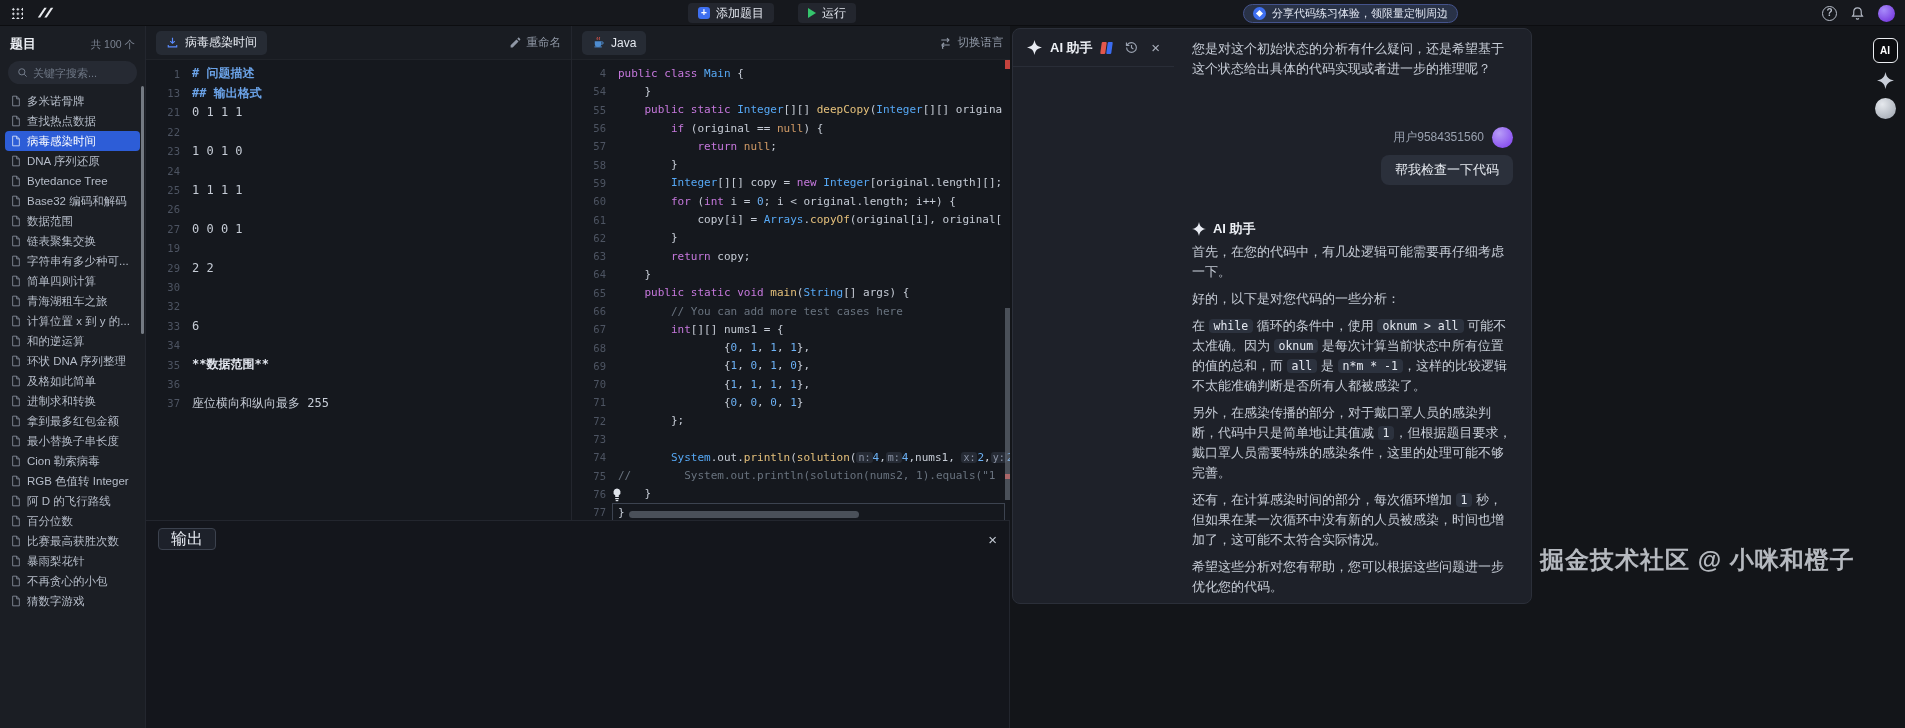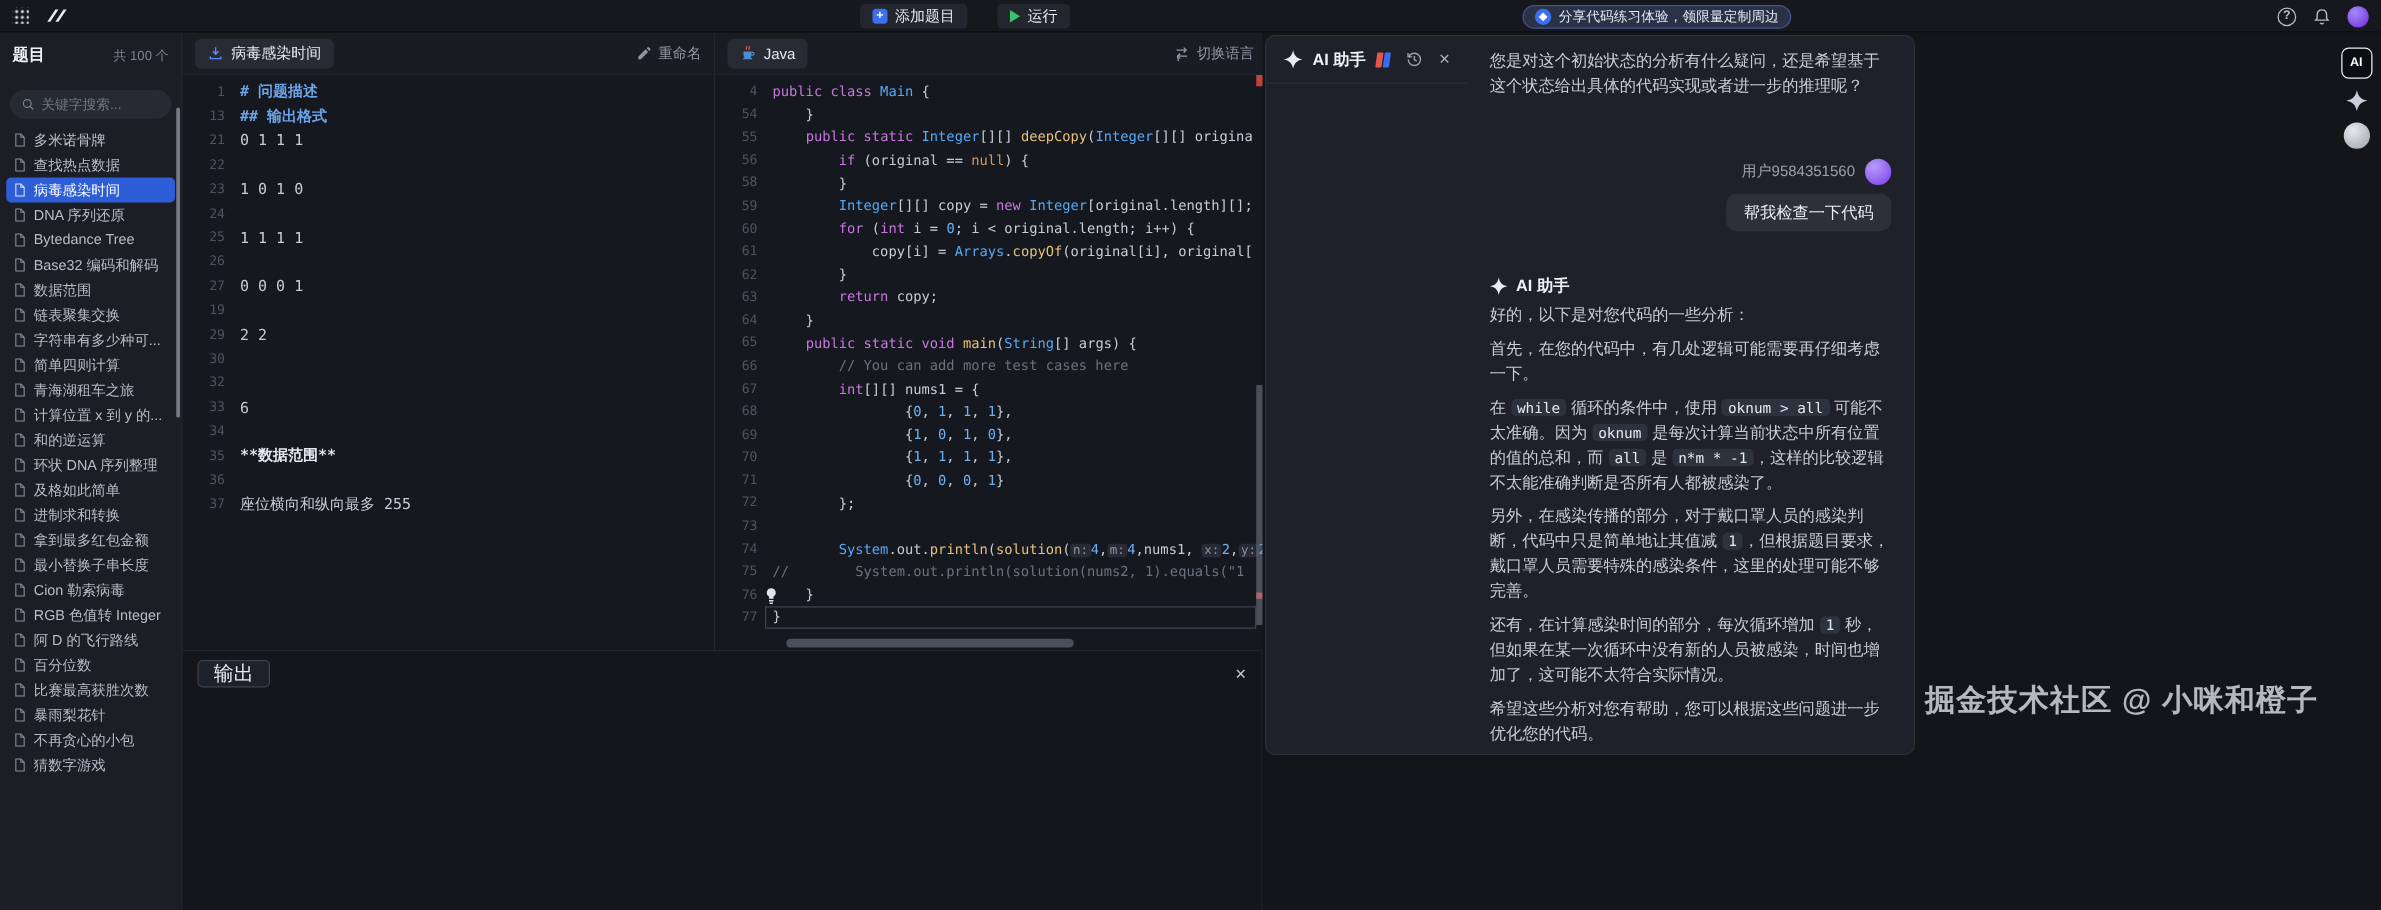--- a/index.html
+++ b/index.html
@@ -8,38 +8,38 @@
 svg{display:block;}
 
 
 .topbar{height:26px;background:#16181d;display:flex;align-items:center;position:relative;padding:0 10px;gap:14px;border-bottom:1px solid #0c0d10;}
 .grid-icon{width:13px;height:13px;background-image:radial-gradient(circle,#e3e6ec 1.1px,transparent 1.3px);background-size:4.6px 4.6px;background-position:1px 1px;}
 .juejin-logo svg{height:13px;width:auto;}
 .tb-center{position:absolute;left:688px;top:0;height:26px;display:flex;align-items:center;gap:24px;}
 .tb-btn{height:20px;background:#23262e;border-radius:4px;display:flex;align-items:center;gap:6px;padding:0 10px;color:#e2e6ee;font-size:12px;}
 .plus-icon{width:12px;height:12px;border-radius:3px;background:#3e6ff0;color:#fff;font-size:10px;line-height:12px;text-align:center;font-weight:bold;}
 .play-icon{width:0;height:0;border-left:8px solid #35c56d;border-top:5px solid transparent;border-bottom:5px solid transparent;}
-.share-pill{position:absolute;left:1218px;top:3.5px;height:19px;background:#293247;border:1px solid #44538c;border-radius:10px;display:flex;align-items:center;gap:6px;padding:0 9px;font-size:11px;color:#e3e8f4;white-space:nowrap;}
+.share-pill{position:absolute;left:1243px;top:3.5px;height:19px;background:#293247;border:1px solid #44538c;border-radius:10px;display:flex;align-items:center;gap:6px;padding:0 9px;font-size:11px;color:#e3e8f4;white-space:nowrap;}
 .share-icon{width:13px;height:13px;border-radius:50%;background:#3e6ff0;position:relative;flex:none;}
 .share-icon::before{content:"";position:absolute;left:4px;top:4px;width:5px;height:5px;background:#fff;transform:rotate(45deg);}
 .tb-right{position:absolute;right:10px;top:0;height:26px;display:flex;align-items:center;gap:13px;}
 .help-icon{width:15px;height:15px;border:1.3px solid #b6bcc8;border-radius:50%;color:#b6bcc8;font-size:10px;line-height:12px;text-align:center;font-weight:bold;}
 .bell-icon{width:15px;height:15px;color:#b6bcc8;}
 .bell-icon svg{width:15px;height:15px;}
 .avatar{width:17px;height:17px;border-radius:50%;background:radial-gradient(circle at 35% 30%,#a78bfa,#6d28d9);}
 
 
 .main{display:flex;height:702px;}
 
 
 .sidebar{width:146px;background:#1b1e24;display:flex;flex-direction:column;position:relative;flex:none;border-right:1px solid #23262e;}
 .sidebar-head{display:flex;align-items:baseline;justify-content:space-between;padding:9px 10px 7px;}
 .sidebar-title{font-size:13px;font-weight:bold;color:#edf0f5;}
 .sidebar-count{font-size:10.5px;color:#7b8391;}
-.search-box{margin:12px 8px 7px;height:23px;background:#262a33;border-radius:12px;display:flex;align-items:center;gap:5px;padding:0 9px;}
+.search-box{margin:1px 8px 7px;height:23px;background:#262a33;border-radius:12px;display:flex;align-items:center;gap:5px;padding:0 9px;}
 .search-box svg{width:11px;height:11px;color:#77808f;flex:none;}
 .search-input{background:transparent;border:none;outline:none;color:#c9cfd9;font-size:11px;width:100%;font-family:inherit;}
 .search-input::placeholder{color:#6f7886;}
 .sidebar-list{flex:1;overflow:hidden;padding-bottom:4px;}
 .s-item{height:20px;display:flex;align-items:center;gap:6px;padding:0 6px;margin:0 5px;border-radius:4px;color:#b6bdc9;font-size:11.5px;white-space:nowrap;overflow:hidden;}
 .s-item .doc-icon{flex:none;width:10px;height:12px;color:#8a92a0;}
 .s-item .doc-icon svg{width:10px;height:12px;}
 .s-item.active{background:#2d5dd7;color:#fff;}
 .s-item.active .doc-icon{color:#dfe7fa;}
 .sidebar-scrollbar{position:absolute;right:1px;top:60px;width:3px;height:248px;border-radius:2px;background:rgba(190,198,210,0.55);}
@@ -546,20 +546,24 @@
               </div>
               <div class="line-row">
                 <span class="ln">55</span>
                 <span class="lc"><span class="tok-p">    </span><span class="tok-k">public static </span><span class="tok-t">Integer</span><span class="tok-p">[][] </span><span class="tok-f">deepCopy</span><span class="tok-p">(</span><span class="tok-t">Integer</span><span class="tok-p">[][] origina</span></span>
               </div>
               <div class="line-row">
                 <span class="ln">56</span>
                 <span class="lc"><span class="tok-p">        </span><span class="tok-k">if</span><span class="tok-p"> (original == </span><span class="tok-n">null</span><span class="tok-p">) {</span></span>
               </div>
               <div class="line-row">
+                <span class="ln">57</span>
+                <span class="lc"><span class="tok-p">            </span><span class="tok-k">return </span><span class="tok-n">null</span><span class="tok-p">;</span></span>
+              </div>
+              <div class="line-row">
                 <span class="ln">58</span>
                 <span class="lc"><span class="tok-p">        }</span></span>
               </div>
               <div class="line-row">
                 <span class="ln">59</span>
                 <span class="lc"><span class="tok-p">        </span><span class="tok-t">Integer</span><span class="tok-p">[][] copy = </span><span class="tok-k">new </span><span class="tok-t">Integer</span><span class="tok-p">[original.length][];</span></span>
               </div>
               <div class="line-row">
                 <span class="ln">60</span>
                 <span class="lc"><span class="tok-p">        </span><span class="tok-k">for</span><span class="tok-p"> (</span><span class="tok-k">int</span><span class="tok-p"> i = </span><span class="tok-d">0</span><span class="tok-p">; i &lt; original.length; i++) {</span></span>
@@ -694,22 +698,22 @@
               </div><div><div class="user-bubble">帮我检查一下代码</div></div></div>
             <div class="msg-ai">
               <div class="ai-msg-head">
                 <span class="spark">
                   <svg viewBox="0 0 16 16" fill="currentColor">
                     <path d="M8 0c.9 4.9 3.1 7.1 8 8-4.9.9-7.1 3.1-8 8-.9-4.9-3.1-7.1-8-8 4.9-.9 7.1-3.1 8-8z"></path>
                   </svg>
                 </span>
                 <span class="ai-msg-name">AI 助手</span>
               </div>
+              <p class="ai-para"><span>首先，在您的代码中，有几处逻辑可能需要再仔细考虑一下。</span></p>
               <p class="ai-para"><span>好的，以下是对您代码的一些分析：</span></p>
-              <p class="ai-para"><span>首先，在您的代码中，有几处逻辑可能需要再仔细考虑一下。</span></p>
               <p class="ai-para"><span>在 </span><span class="inline-code">while</span><span> 循环的条件中，使用 </span><span class="inline-code">oknum &gt; all</span><span> 可能不太准确。因为 </span><span class="inline-code">oknum</span><span> 是每次计算当前状态中所有位置的值的总和，而 </span><span class="inline-code">all</span><span> 是 </span><span class="inline-code">n*m * -1</span><span>，这样的比较逻辑不太能准确判断是否所有人都被感染了。</span></p>
               <p class="ai-para"><span>另外，在感染传播的部分，对于戴口罩人员的感染判断，代码中只是简单地让其值减 </span><span class="inline-code">1</span><span>，但根据题目要求，戴口罩人员需要特殊的感染条件，这里的处理可能不够完善。</span></p>
               <p class="ai-para"><span>还有，在计算感染时间的部分，每次循环增加 </span><span class="inline-code">1</span><span> 秒，但如果在某一次循环中没有新的人员被感染，时间也增加了，这可能不太符合实际情况。</span></p>
               <p class="ai-para"><span>希望这些分析对您有帮助，您可以根据这些问题进一步优化您的代码。</span></p>
               <div class="msg-actions">
                 <span class="act-icon">
                   <svg viewBox="0 0 16 16" fill="none" stroke="currentColor" stroke-width="1.3">
                     <path d="M13.2 8a5.2 5.2 0 11-1.5-3.7"></path>
                     <path d="M13.4 1.6v3h-3"></path>
                   </svg>

